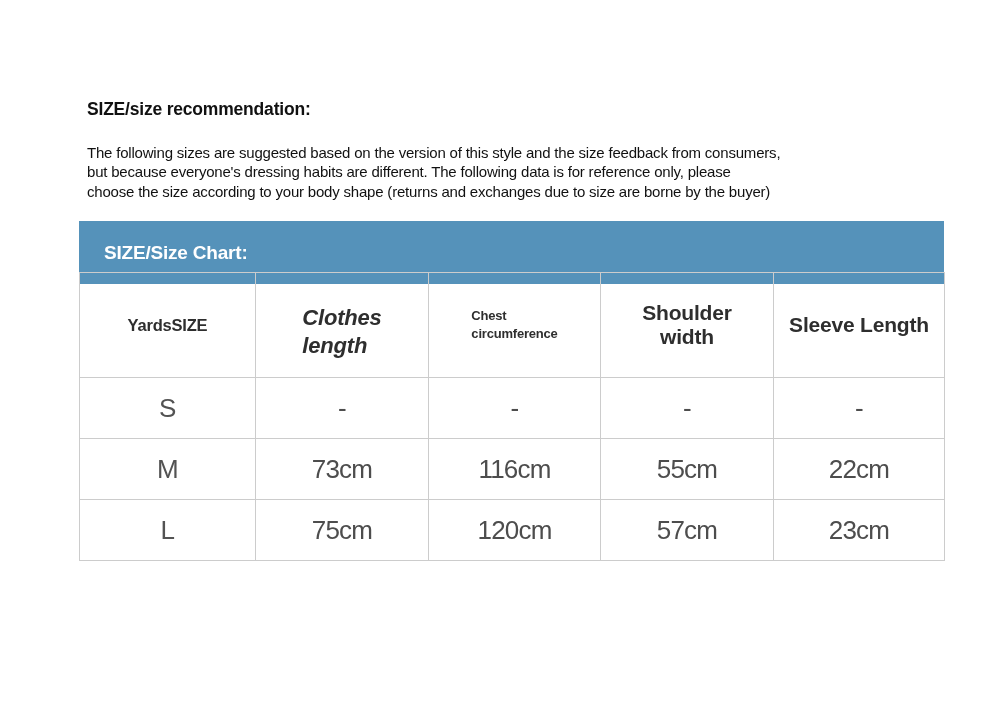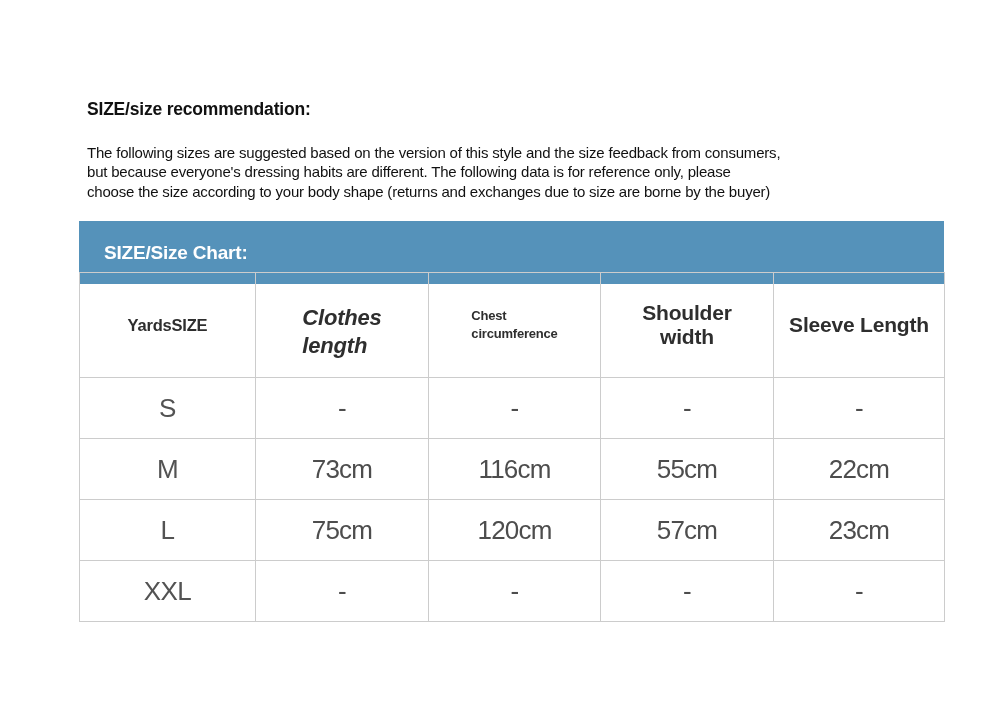--- a/index.html
+++ b/index.html
@@ -152,23 +152,16 @@
         <td>55cm</td>
         <td>22cm</td>
       </tr>
       <tr>
         <td class="cell-size">L</td>
         <td>75cm</td>
         <td>120cm</td>
         <td>57cm</td>
         <td>23cm</td>
       </tr>
-      <tr>
-        <td class="cell-size">XXL</td>
-        <td>-</td>
-        <td>-</td>
-        <td>-</td>
-        <td>-</td>
-      </tr>
     </tbody>
   </table>
 
 </div>
 
 </body></html>

